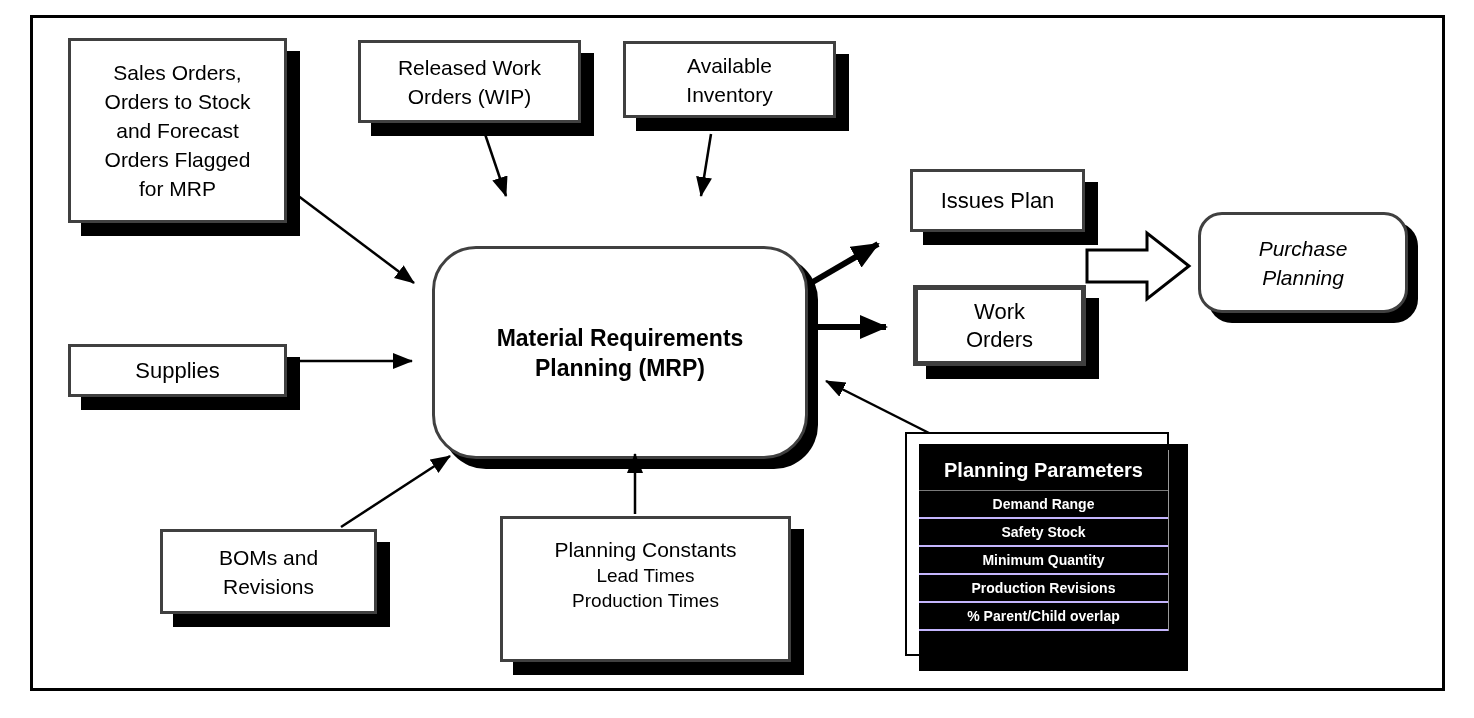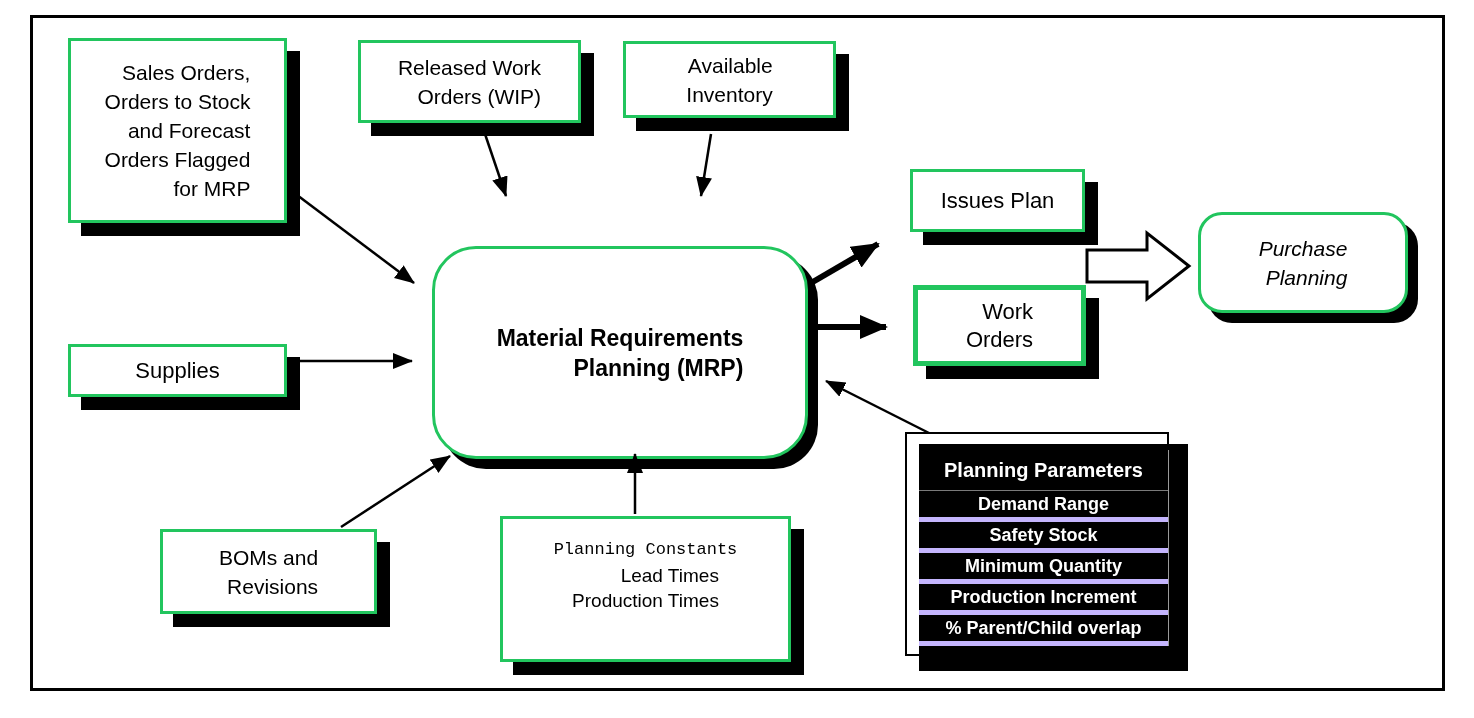--- a/index.html
+++ b/index.html
@@ -10,58 +10,58 @@
     font-family:"Liberation Sans", sans-serif;
     color:#000;
     overflow:hidden;
   }
   #frame{
     position:absolute;left:30px;top:15px;width:1415px;height:676px;
     border:3px solid #000;box-sizing:border-box;background:#fff;
   }
   .box{
     position:absolute;box-sizing:border-box;
-    background:#fff;border:3px solid #22c55e;
+    background:#fff;border:3px solid #404040;
     display:flex;align-items:center;justify-content:center;
-    text-align:right;white-space:pre-line;
+    text-align:center;white-space:pre-line;
     z-index:2;
   }
   .sh{ box-shadow:13px 13px 0 0 #000; }
   .sh-sm{ box-shadow:10px 10px 0 0 #000; }
   .rounded{ border-radius:44px;margin-top:28px; }
   .rounded-sm{ border-radius:24px;font-style:italic; }
   .t21{ font-size:21px; line-height:29px; }
   .t22{ font-size:22px; line-height:28px; }
   #mrp-box{ font-size:23px; line-height:30px; font-weight:bold; }
   #planning-constants-box{
     flex-direction:column; justify-content:flex-start;
     padding-top:18px; align-items:center;
   }
-  .pc-title{ font-size:17px; line-height:26px;font-family:Liberation Mono, monospace; }
+  .pc-title{ font-size:21px; line-height:26px; }
   .pc-items{ font-size:19px; line-height:25px; margin-top:0; }
   #pp-back{
     position:absolute;left:905px;top:432px;width:264px;height:224px;
     background:#fff;border:2px solid #000;box-sizing:border-box;z-index:1;
   }
   #pp-black{
     position:absolute;left:919px;top:444px;width:269px;height:227px;
     background:#000;color:#fff;z-index:3;box-sizing:border-box;
   }
   #pp-table{
     width:250px;border-right:1px solid #9a9a9a;box-sizing:border-box;
     margin-top:6px;
   }
   .pp-title{
     font-size:20px;font-weight:bold;text-align:center;
     height:40px;line-height:40px;border-bottom:1px solid #7a7a7a;
     white-space:nowrap;overflow:visible;
   }
   .pp-row{
-    font-size:18px;font-weight:bold;text-align:center;
-    height:26px;line-height:26px;border-bottom:5px solid #c4b5fd;
+    font-size:14px;font-weight:bold;text-align:center;
+    height:26px;line-height:26px;border-bottom:2px solid #c4b5fd;
     white-space:nowrap;
   }
   #arrows{ position:absolute;left:0;top:0;width:1474px;height:718px;z-index:4;pointer-events:none; }
 </style>
 </head>
 <body>
 
 <div id="canvas">
   <div id="frame"></div>
 
@@ -99,21 +99,21 @@
   <div class="box sh-sm rounded-sm t21" style="left:1198px;top:212px;width:210px;height:101px;">Purchase
 Planning</div>
 
   <div id="pp-back"></div>
   <div id="pp-black">
     <div id="pp-table">
       <div class="pp-title">Planning Parameters</div>
       <div class="pp-row">Demand Range</div>
       <div class="pp-row">Safety Stock</div>
       <div class="pp-row">Minimum Quantity</div>
-      <div class="pp-row">Production Increment</div>
+      <div class="pp-row">Production Revisions</div>
       <div class="pp-row">% Parent/Child overlap</div>
     </div>
   </div>
 
   <svg id="arrows" viewBox="0 0 1474 718">
     <defs>
       <marker id="head-thin" markerUnits="userSpaceOnUse" markerWidth="22" markerHeight="18" refX="19" refY="8" orient="auto">
         <path d="M0,0 L20,8 L0,16 Z" fill="#000"></path>
       </marker>
       <marker id="head-thick" markerUnits="userSpaceOnUse" markerWidth="32" markerHeight="28" refX="26" refY="12" orient="auto">

